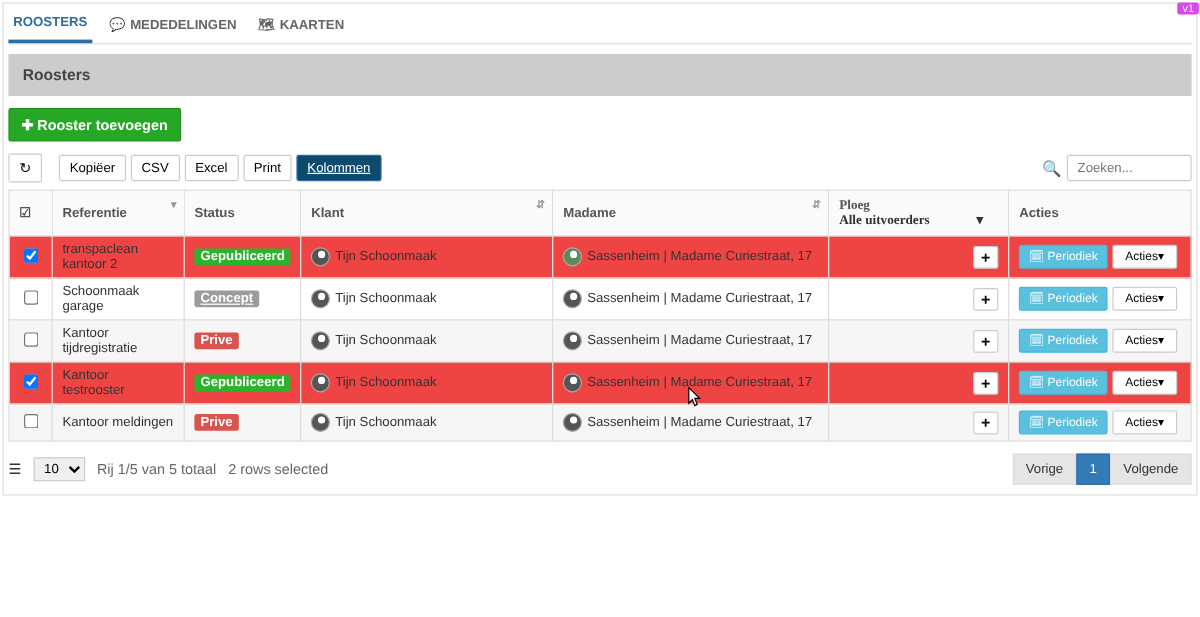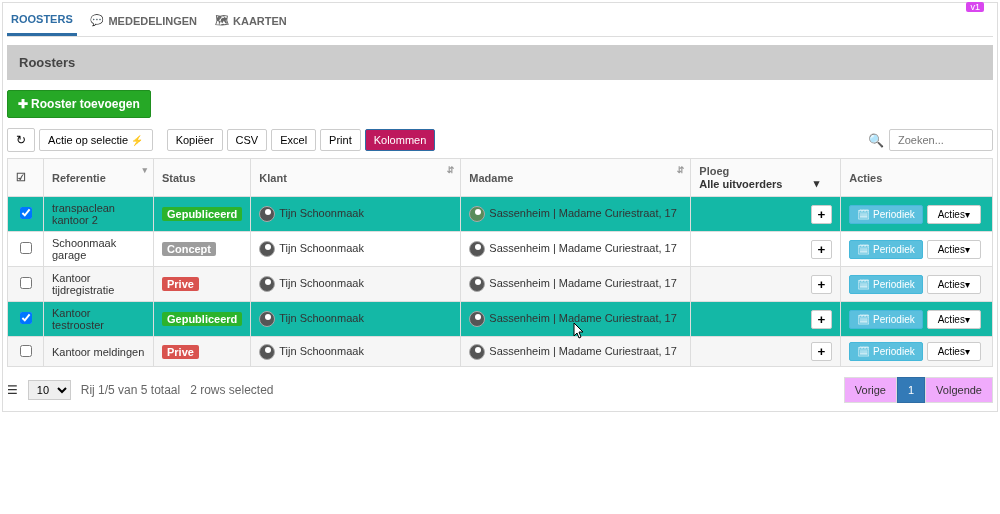--- a/index.html
+++ b/index.html
@@ -1,65 +1,65 @@
 <!DOCTYPE html>
 <html><head>
 <meta charset="utf-8">
 <style>
   * { box-sizing: border-box; margin: 0; padding: 0; }
   body { font-family: Arial, Helvetica, sans-serif; font-size: 12px; color: #333; background: #fff; width: 1000px; }
   .page { padding: 4px; border: 1px solid #ddd; margin: 2px; }
-  .topbadge { position: absolute; right: 16px; top: 2px; background: #d946ef; color: #fff; font-size: 9px; padding: 0 4px; border-radius: 2px; }
+  .topbadge { position: absolute; right: 1px; top: 2px; background: #d946ef; color: #fff; font-size: 9px; padding: 0 4px; border-radius: 2px; }
   .tabs { display: flex; border-bottom: 1px solid #ddd; gap: 10px; }
   .tab { padding: 6px 4px 8px 4px; font-weight: bold; color: #666; font-size: 11px; display: flex; align-items: center; gap: 4px; cursor: pointer; }
   .tab.active { color: #2e6da4; border-bottom: 3px solid #2e6da4; }
   .tab .ico { font-size: 11px; }
   .header-bar { background: #ccc; padding: 10px 12px; margin-top: 8px; font-weight: bold; color: #444; font-size: 13px; }
   .btn { display: inline-flex; align-items: center; gap: 3px; border: 1px solid #ccc; background: #fff; padding: 4px 8px; font-size: 11px; cursor: pointer; border-radius: 2px; }
   .btn-add { background: #26a826; color: #fff; border: 1px solid #1f8f1f; padding: 6px 10px; font-size: 12px; margin: 10px 0; font-weight: bold; }
   .toolbar { display: flex; align-items: center; gap: 4px; margin-bottom: 6px; }
   .toolbar .spacer { flex: 1; }
-  .btn-primary { background: #be185d; color: #fff; border-color: #2e6da4; }
+  .btn-primary { background: #0c4a6e; color: #fff; border-color: #2e6da4; text-decoration: underline; }
   .search-wrap { display: flex; align-items: center; gap: 4px; }
   .search-wrap input { border: 1px solid #ccc; padding: 4px 8px; font-size: 11px; width: 104px; border-radius: 2px; }
   .search-wrap .mag { color: #999; font-size: 13px; }
   table.grid { width: 100%; border-collapse: collapse; border: 1px solid #ddd; }
   table.grid th { background: #fafafa; border: 1px solid #ddd; padding: 6px 8px; text-align: left; font-weight: bold; font-size: 11px; color: #555; position: relative; }
   table.grid th .sort { position: absolute; right: 6px; top: 6px; color: #999; font-size: 9px; }
   table.grid td { border: 1px solid #ddd; padding: 5px 8px; font-size: 11px; vertical-align: middle; }
   table.grid tr.row-even { background: #f6f6f6; }
-  table.grid tr.row-selected { background: #14b8a6; }
+  table.grid tr.row-selected { background: #ef4444; }
   .chk { width: 12px; height: 12px; }
   .status-pill { display: inline-block; color: #fff; font-size: 11px; padding: 1px 5px; border-radius: 2px; font-weight: bold; }
   .pill-green { background: #2cb32c; }
-  .pill-grey { background: #9c9c9c; }
+  .pill-grey { background: #9c9c9c; text-decoration: underline; }
   .pill-red { background: #d9534f; }
   .avatar { display: inline-block; width: 16px; height: 16px; border-radius: 50%; background: #555; vertical-align: middle; margin-right: 4px; border: 1px solid #aaa; position: relative; }
   .avatar::after { content: ""; position: absolute; width: 6px; height: 6px; background: #fff; border-radius: 50%; top: 2px; left: 5px; }
   .avatar.green { background: #5a8c5a; }
   .row-actions { display: flex; gap: 4px; justify-content: flex-start; align-items: center; }
   .plus-btn { border: 1px solid #ccc; background: #fff; padding: 1px 6px; cursor: pointer; font-weight: bold; border-radius: 2px; }
   .btn-period { background: #5bc0de; color: #fff; border: 1px solid #46b8da; padding: 3px 7px; font-size: 10px; border-radius: 2px; cursor: pointer; display: inline-flex; align-items: center; gap: 3px; }
   .btn-actions { background: #fff; border: 1px solid #ccc; padding: 3px 10px; font-size: 10px; border-radius: 2px; cursor: pointer; }
   .ploeg-cell { display: flex; align-items: center; justify-content: space-between; }
   .ploeg-select { display: flex; align-items: center; justify-content: space-between; width: 120px; font-size: 11px; color: #333; }
   .footer { display: flex; align-items: center; padding: 10px 0 4px 0; gap: 10px; }
   .footer select { font-size: 11px; border: 1px solid #ccc; padding: 2px 4px; }
   .footer .info { color: #666; }
   .footer .spacer { flex: 1; }
   .pager { display: flex; align-items: center; }
-  .pager .pbtn { border: 1px solid #ddd; padding: 6px 10px; font-size: 11px; cursor: pointer; background: #f0abfc; }
+  .pager .pbtn { border: 1px solid #ddd; padding: 6px 10px; font-size: 11px; cursor: pointer; background: #e5e5e5; }
   .pager .pbtn.active { background: #337ab7; color: #fff; border-color: #2e6da4; }
   .cursor-img { position: absolute; left: 573px; top: 322px; font-size: 14px; color: #000; pointer-events: none; }
   .col-chk { width: 36px; text-align: center; }
   .col-ref { width: 110px; }
   .col-status { width: 80px; }
   .col-klant { width: 210px; margin-left: 48px; }
   .col-adres { width: 230px; }
-  .col-ploeg { width: 150px; }
+  .col-ploeg { width: 150px; font-family: Liberation Serif, serif; }
   .icon-refresh { font-size: 12px; }
   .bolt { font-size: 10px; }
   .checkbox-header { text-align: center; }
 </style>
 </head>
 <body>
 
 <div class="topbadge">v1</div>
 
 <div class="page">
@@ -80,24 +80,20 @@
   <div class="header-bar">Roosters</div>
 
   <button class="btn btn-add">
     <span>✚</span>
     <span>Rooster toevoegen</span>
   </button>
 
   <div class="toolbar">
     <button class="btn">
         <span class="icon-refresh">↻</span>
-      </button>
-    <button class="btn">
-        <span>Actie op selectie</span> 
-        <span class="bolt">⚡</span>
       </button>
     <span style="width:6px"></span>
     <button class="btn">Kopiëer</button>
     <button class="btn">CSV</button>
     <button class="btn">Excel</button>
     <button class="btn">Print</button>
     <button class="btn btn-primary">Kolommen</button>
     <div class="spacer"></div>
     <div class="search-wrap">
       <span class="mag">🔍</span>

